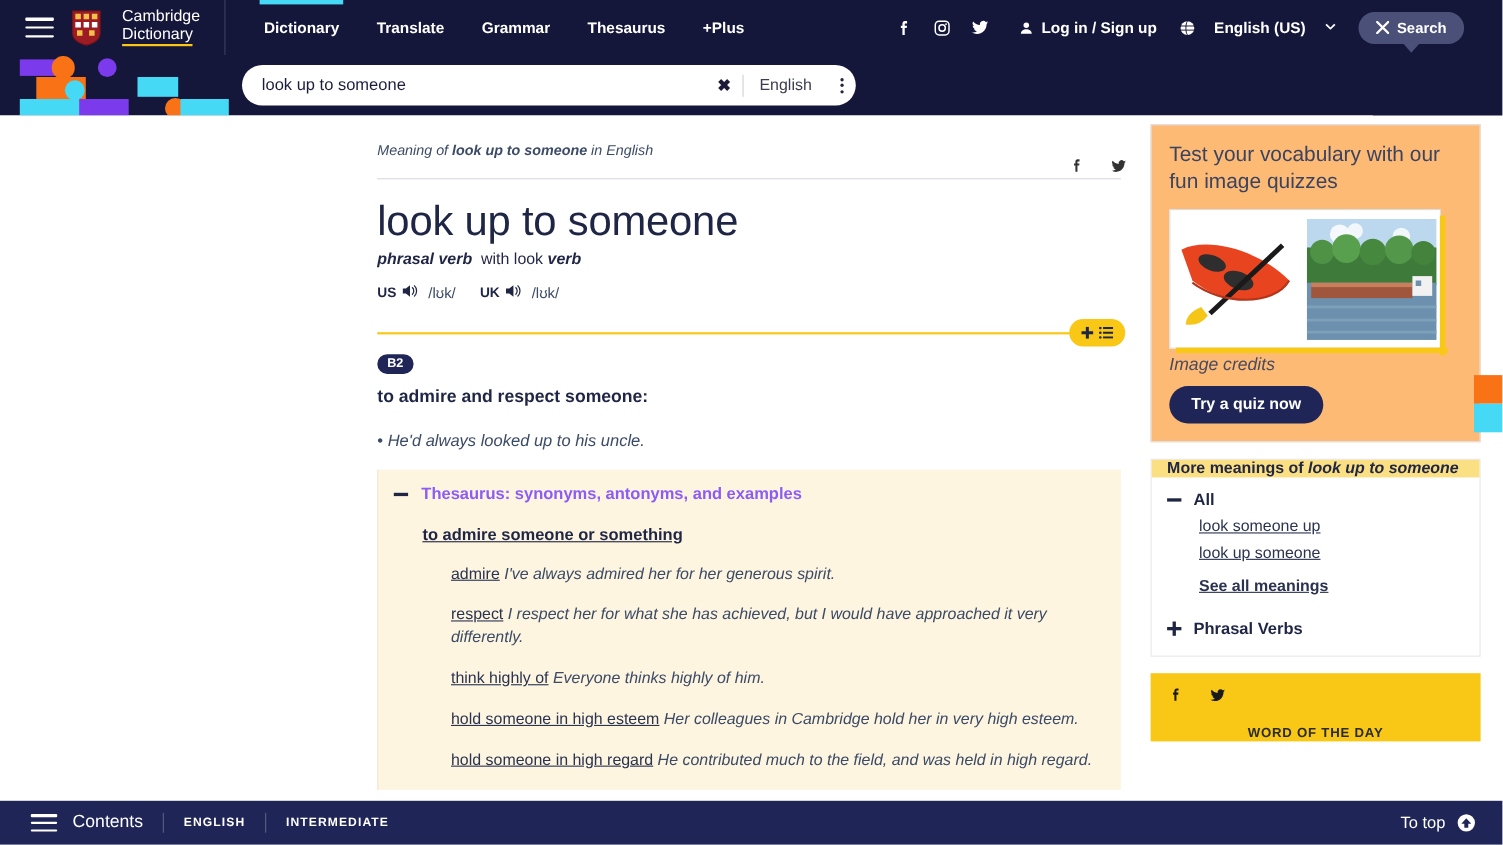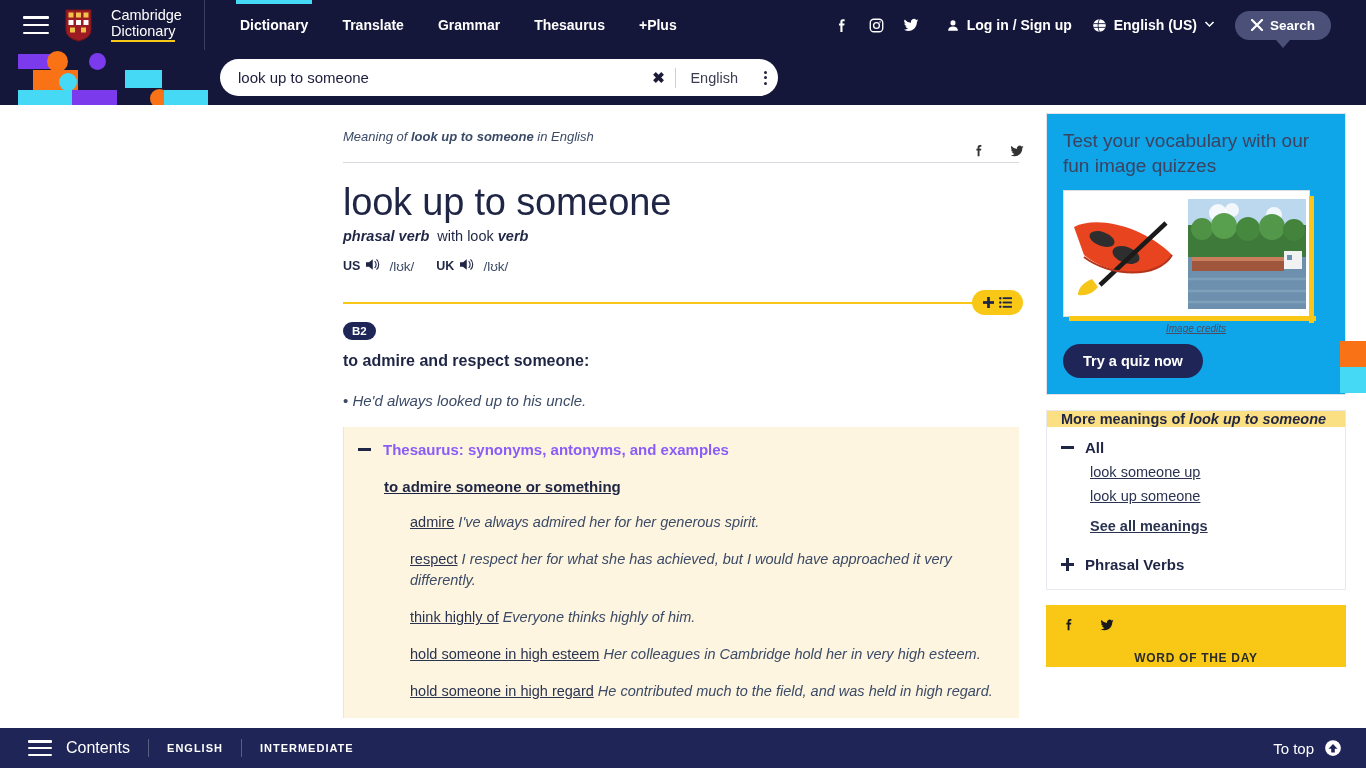--- a/index.html
+++ b/index.html
@@ -31,21 +31,21 @@
     content: ""; position: absolute; top: 0; left: 13px; right: 13px;
     height: 4px; background: #46d9f5;
   }
 
   .navright { margin-left: auto; display: flex; align-items: center; gap: 0; padding-right: 35px; }
   .soc { width: 34px; height: 34px; display: flex; align-items: center; justify-content: center;
          color: #fff; cursor: pointer; }
   .login { color: #fff; font-size: 14px; font-weight: bold; display: flex; align-items: center;
            gap: 7px; margin-left: 18px; margin-right: 20px; cursor: pointer; }
   .langsel { color: #fff; font-size: 14px; font-weight: bold; display: flex; align-items: center;
-             gap: 7px; margin-right: 20px; cursor: pointer; }
+             gap: 17px; margin-right: 20px; cursor: pointer; }
   .searchbtn { background: #4a5078; color: #fff; font-size: 13.5px; font-weight: bold;
                border-radius: 16px; padding: 7px 16px; display: flex; align-items: center;
                gap: 7px; cursor: pointer; position: relative; }
   .searchbtn::after {
     content: ""; position: absolute; bottom: -8px; left: 50%; margin-left: -7px;
     border-left: 7px solid transparent; border-right: 7px solid transparent;
     border-top: 8px solid #4a5078;
   }
 
   
@@ -110,32 +110,32 @@
   .plus-s::before { left: 0; top: 5px; width: 13px; height: 3px; }
   .plus-s::after { top: 0; left: 5px; height: 13px; width: 3px; }
   .thes-sub { font-size: 15px; font-weight: bold; color: #1f2544; text-decoration: underline;
               margin: 20px 0 0 26px; display: inline-block; cursor: pointer; }
   .syn { margin: 16px 0 0 38px; font-size: 14.5px; color: #3b4a66; line-height: 1.45;
          font-style: italic; text-indent: 0; padding-left: 14px; }
   .syn .w { font-style: normal; text-decoration: underline; color: #2a3350; cursor: pointer; }
 
   
   .col-right { position: absolute; left: 1046px; top: 8px; width: 300px; }
-  .card { background: #0ea5e9; border: 1px solid #e2e2e8; padding: 14px 16px 16px 16px; }
+  .card { background: #fdba74; border: 1px solid #e2e2e8; padding: 14px 16px 16px 16px; }
   .card h3 { font-size: 19px; font-weight: normal; color: #3b4360; line-height: 1.32; }
   .quizbox { position: relative; margin-top: 12px; width: 247px; height: 127px;
              border: 1px solid #ddd; background: #fff; }
   .quizbox::after { content: ""; position: absolute; right: -5px; top: 5px;
                     width: 5px; height: 127px; background: #f9c816; }
   .quizbox::before { content: ""; position: absolute; left: 5px; bottom: -5px;
                      width: 247px; height: 5px; background: #f9c816; }
   .kayak { position: absolute; left: 2px; top: 2px; width: 120px; height: 122px; }
   .barge { position: absolute; left: 124px; top: 8px; width: 118px; height: 110px; overflow: hidden; }
-  .credits { text-align: center; font-size: 10px; font-style: italic; color: #4a4a60;
-             text-decoration: underline; margin-top: 6px; cursor: pointer; }
+  .credits { text-align: left; font-size: 16px; font-style: italic; color: #4a4a60;
+             margin-top: 6px; cursor: pointer; }
   .quizbtn { margin-top: 10px; background: #1f2657; color: #fff; font-size: 14.5px;
              font-weight: bold; border-radius: 18px; padding: 9px 20px; display: inline-block; cursor: pointer; }
   .swatch { position: absolute; right: -20px; top: 228px; width: 26px; height: 52px; }
 
   .morecard { margin-top: 15px; border: 1px solid #e8e8ee; }
   .morehead { background: #fbdf83; padding: 0 14px; font-size: 14.5px; font-weight: bold; color: #1f2544; }
   .morehead i { font-style: italic; }
   .morebody { padding: 12px 14px 16px 14px; }
   .morerow { display: flex; gap: 11px; align-items: center; font-size: 15px;
              font-weight: bold; color: #1f2544; cursor: pointer; }

